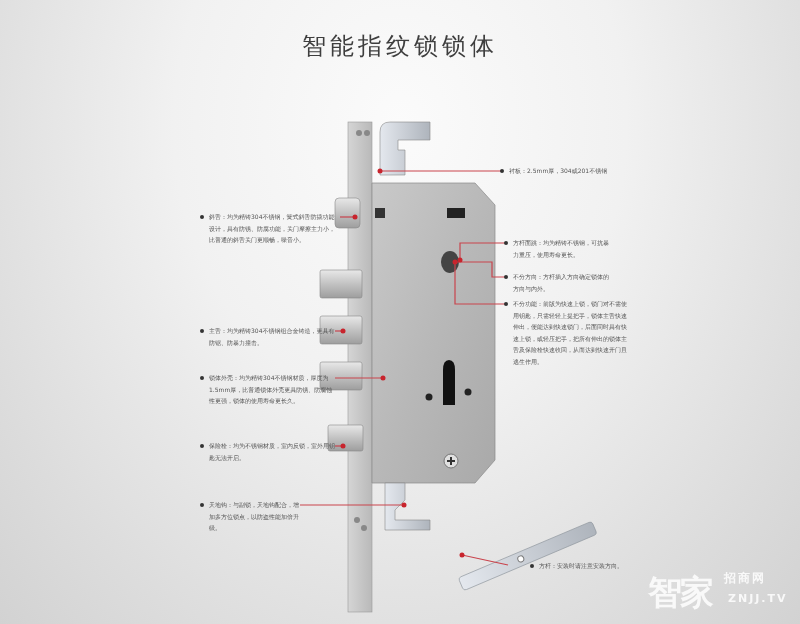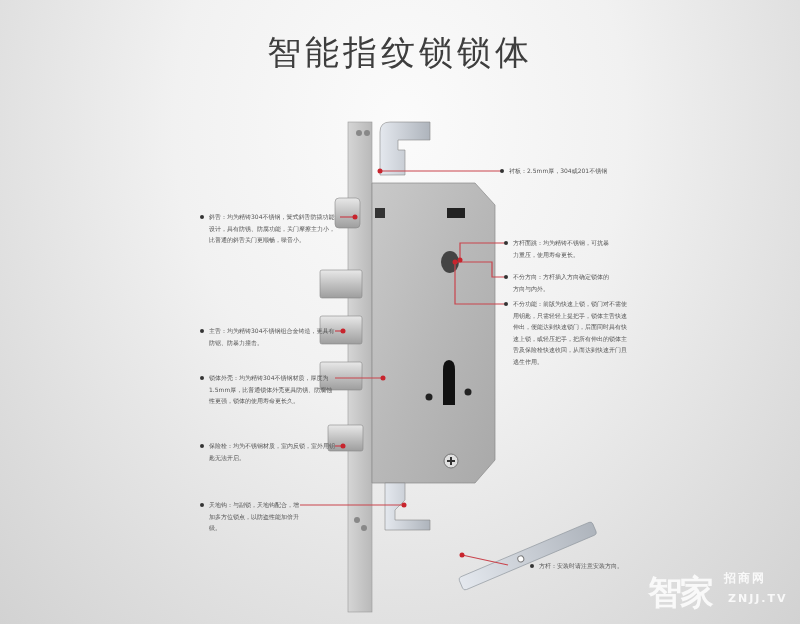--- a/index.html
+++ b/index.html
@@ -1,19 +1,19 @@
 <!DOCTYPE html>
 <html><head>
 <meta charset="utf-8">
 <style>
   html,body{margin:0;padding:0;}
   body{width:800px;height:624px;overflow:hidden;position:relative;
     background:radial-gradient(ellipse at 50% 20%, #fbfbfb 0%, #f1f1f1 40%, #dcdcdc 80%, #d2d2d2 100%);
     font-family:"DejaVu Sans",sans-serif;}
-  .title{position:absolute;left:0;width:800px;top:30px;text-align:center;font-size:34px;letter-spacing:4px;color:#3e3e3e;font-weight:300;}
+  .title{position:absolute;left:0;width:800px;top:30px;text-align:center;font-size:24px;letter-spacing:4px;color:#3e3e3e;font-weight:300;}
   .note{position:absolute;font-size:6px;line-height:11.5px;color:#555;}
   .note .dot{position:absolute;left:-9px;top:3.5px;width:4px;height:4px;border-radius:50%;background:#333;}
   svg{position:absolute;left:0;top:0;}
   .wm{position:absolute;left:648px;top:570px;color:#fff;opacity:.85;}
   .wm .big{font-size:34px;font-weight:bold;letter-spacing:-2px;}
   .wm .small{position:absolute;left:76px;top:0;font-size:12px;font-weight:bold;letter-spacing:2px;white-space:nowrap;}
   .wm .url{position:absolute;left:80px;top:22px;font-size:11px;font-weight:bold;letter-spacing:2px;}
 </style>
 </head>
 <body>

